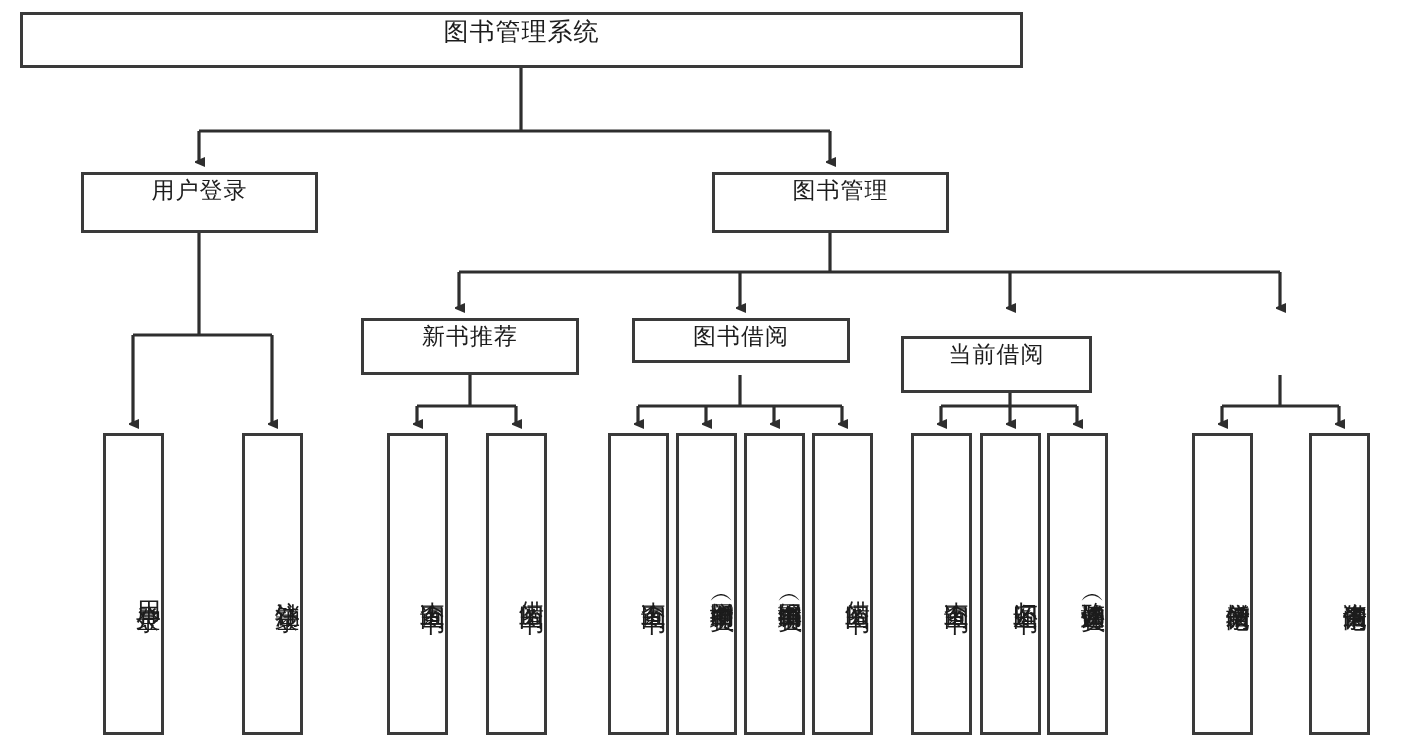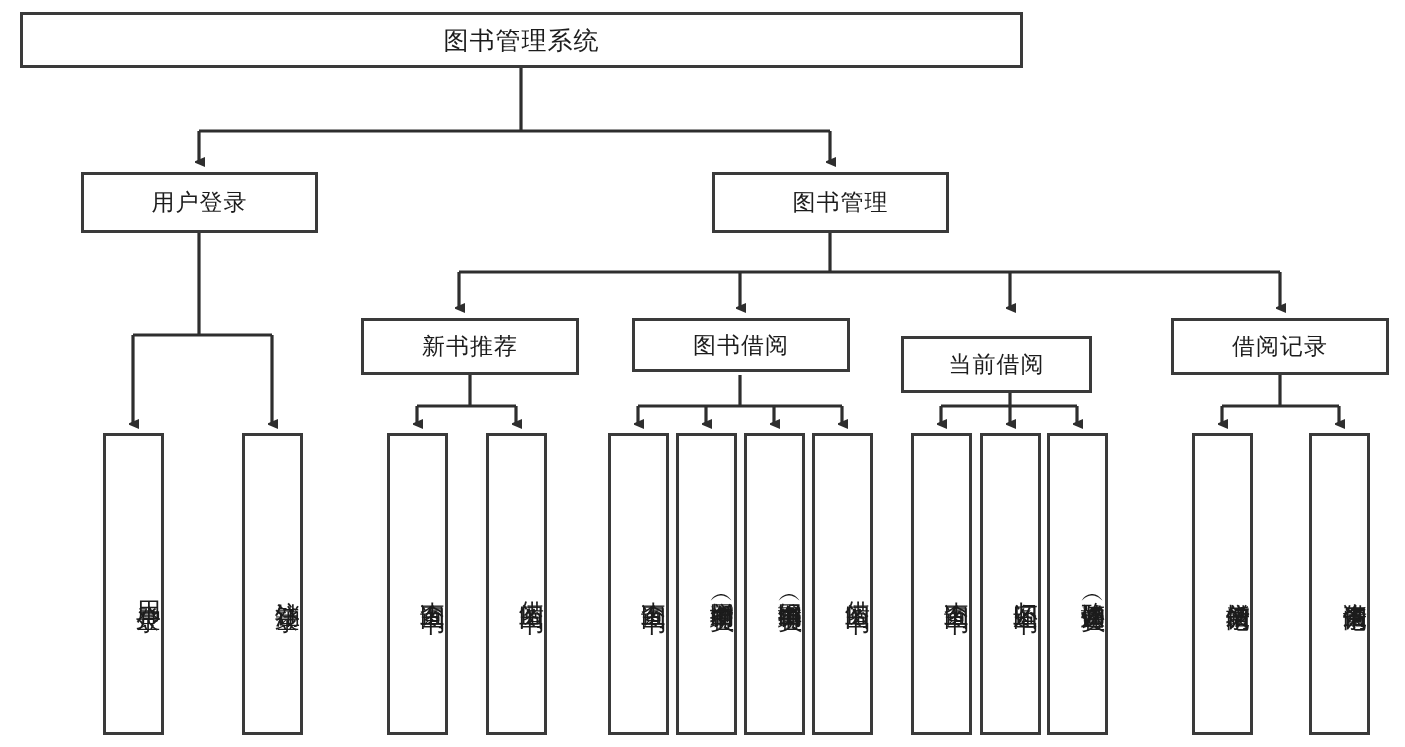--- a/index.html
+++ b/index.html
@@ -25,21 +25,21 @@
     width: 1405px;
     height: 747px;
     pointer-events: none;
   }
   .node {
     position: absolute;
     box-sizing: border-box;
     background: #ffffff;
     border: 3px solid #3a3a3a;
     display: flex;
-    align-items: center;
+    align-items: flex-start;
     justify-content: center;
     color: #1c1c1c;
   }
   .node.root {
     font-size: 25px;
     letter-spacing: 1px;
   }
   .node.lvl1 {
     font-size: 23px;
     letter-spacing: 1px;
@@ -132,28 +132,25 @@
   <div class="node lvl1" style="left:81px; top:172px; width:237px; height:61px;">
     <span>用户登录</span>
   </div>
   <div class="node lvl1" style="left:712px; top:172px; width:237px; height:61px;padding-left:20px;">
     <span>图书管理</span>
   </div>
 
   <div class="node lvl2" style="left:361px; top:318px; width:218px; height:57px;">
     <span>新书推荐</span>
   </div>
-  <div class="node lvl2" style="left:632px; top:318px; width:218px; height:54px;">
+  <div class="node lvl2" style="left:632px; top:318px; width:218px; height:45px;">
     <span>图书借阅</span>
   </div>
   <div class="node lvl2" style="left:901px; top:336px; width:191px; height:57px;">
     <span>当前借阅</span>
-  </div>
-  <div class="node lvl2" style="left:1171px; top:318px; width:218px; height:57px;">
-    <span>借阅记录</span>
   </div>
 
   <div class="node leaf" style="left:103px; top:433px; width:61px; height:302px;">
     <span>用户登录</span>
   </div>
   <div class="node leaf" style="left:242px; top:433px; width:61px; height:302px;">
     <span>注销登录</span>
   </div>
 
   <div class="node leaf" style="left:387px; top:433px; width:61px; height:302px;">

